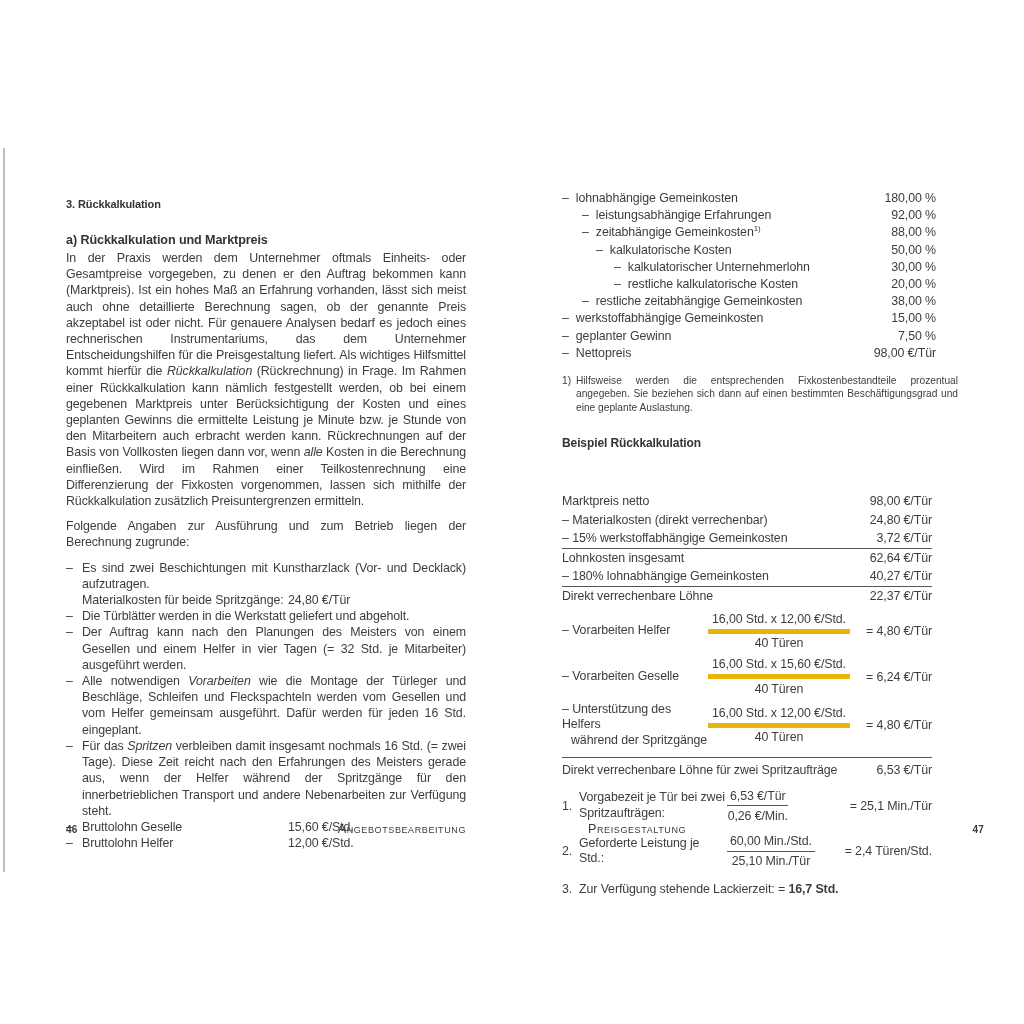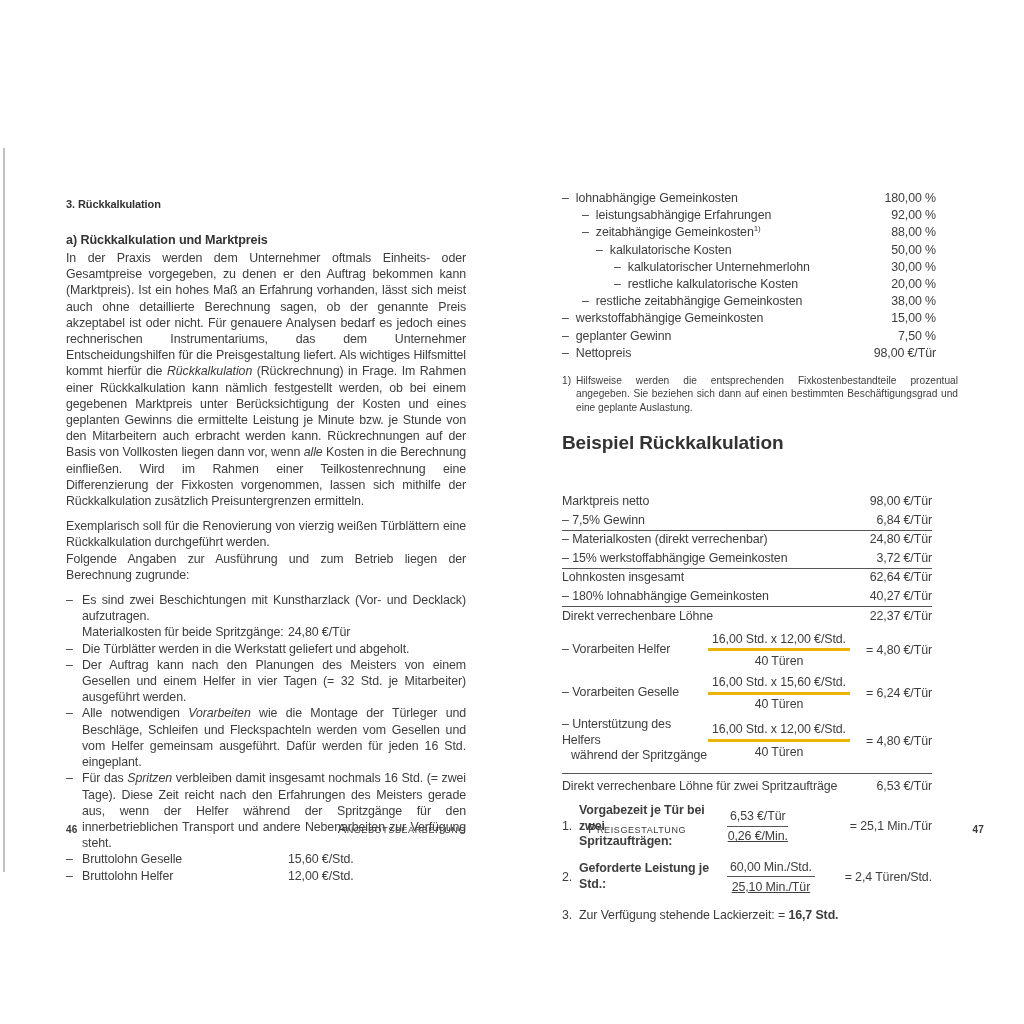--- a/index.html
+++ b/index.html
@@ -30,66 +30,65 @@
   .orow .marker{flex:none;margin-right:7px;}
   .orow.lvl1{padding-left:20px;}
   .orow.lvl2{padding-left:34px;}
   .orow.lvl3{padding-left:52px;}
   .orow .oval{margin-left:auto;padding-right:22px;white-space:nowrap;}
   sup{font-size:8px;line-height:0;vertical-align:super;}
   
   .footnote{display:flex;margin-top:12px;font-size:10.2px;line-height:13.4px;letter-spacing:0;width:396px;text-align:justify;}
   .footnote .fnnum{flex:none;width:14px;}
   
-  .extitle{font-weight:bold;font-size:19px;margin:21px 0 13px 0;color:#333;}
+  .extitle{font-weight:bold;font-size:12px;margin:21px 0 13px 0;color:#333;}
   
   .calc{width:370px;margin-top:41px;}
   .crow{display:flex;align-items:baseline;padding:1.5px 0;line-height:15.6px;}
   .crow .clabel{flex:1;}
   .crow .cval{margin-left:auto;white-space:nowrap;}
   .crow.rule-below{border-bottom:1px solid #555;}
   
   .fractions{width:370px;margin-top:4px;}
   .frow{display:flex;align-items:center;margin-top:5px;}
   .flabel{width:146px;flex:none;line-height:15.5px;}
   .frac{flex:none;text-align:center;}
-  .frac .num{display:inline-block;border-bottom:3px solid #eab308;padding:0 4px 1.5px 4px;white-space:nowrap;}
+  .frac .num{display:inline-block;border-bottom:5px solid #eab308;padding:0 4px 1.5px 4px;white-space:nowrap;}
   .frac .den{padding-top:1.5px;white-space:nowrap;}
   .fres{margin-left:auto;white-space:nowrap;padding-left:6px;}
   .total-row{display:flex;width:370px;margin-top:9px;border-top:1px solid #555;padding-top:4px;}
   .total-row .cval{margin-left:auto;white-space:nowrap;}
   
   .steps{width:370px;margin-top:4px;}
   .srow{display:flex;align-items:center;margin-top:9px;}
   .sno{width:17px;flex:none;}
-  .slabel{width:148px;flex:none;line-height:15.5px;font-weight:bold;}
+  .slabel{width:148px;flex:none;line-height:15.5px;}
   .sfrac{flex:none;text-align:center;}
   .sfrac .num{display:inline-block;border-bottom:1px solid #555;padding:0 3px 1.5px 3px;white-space:nowrap;}
-  .sfrac .den{padding-top:1.5px;white-space:nowrap;text-decoration:underline;}
+  .sfrac .den{padding-top:1.5px;white-space:nowrap;}
   .sres{margin-left:auto;white-space:nowrap;padding-left:8px;}
   .step3{display:flex;margin-top:12px;}
   
   .footer{position:absolute;top:822px;display:flex;align-items:baseline;font-size:12.6px;letter-spacing:0.2px;color:#3a3a3a;}
   .footer-left{left:66px;width:400px;}
   .footer-right{left:588px;width:396px;}
   .pgnum{font-weight:bold;font-size:10px;}
   .runhead{font-variant:small-caps;letter-spacing:0.6px;}
   .footer .right{margin-left:auto;}
 </style>
 </head>
 <body>
 
 <div class="canvas">
   <div class="scan-edge"></div>
 
   <div class="page page-left">
     <h1 class="sec">3. Rückkalkulation</h1>
     <h2 class="subsec">a) Rückkalkulation und Marktpreis</h2>
     <p class="body gap-after"><span>In der Praxis werden dem Unternehmer oftmals Einheits- oder Gesamtpreise vorgegeben, zu denen er den Auftrag bekommen kann (Marktpreis). Ist ein hohes Maß an Erfahrung vorhanden, lässt sich meist auch ohne detaillierte Berechnung sagen, ob der genannte Preis akzeptabel ist oder nicht. Für genauere Analysen bedarf es jedoch eines rechnerischen Instrumentariums, das dem Unternehmer Entscheidungshilfen für die Preisgestaltung liefert. Als wichtiges Hilfsmittel kommt hierfür die </span><span class="it">Rückkalkulation</span><span> (Rückrechnung) in Frage. Im Rahmen einer Rückkalkulation kann nämlich festgestellt werden, ob bei einem gegebenen Marktpreis unter Berücksichtigung der Kosten und eines geplanten Gewinns die ermittelte Leistung je Minute bzw. je Stunde von den Mitarbeitern auch erbracht werden kann. Rückrechnungen auf der Basis von Vollkosten liegen dann vor, wenn </span><span class="it">alle</span><span> Kosten in die Berechnung einfließen. Wird im Rahmen einer Teilkostenrechnung eine Differenzierung der Fixkosten vorgenommen, lassen sich mithilfe der Rückkalkulation zusätzlich Preisuntergrenzen ermitteln.</span></p>
-    <p class="body">Exemplarisch soll für die Renovierung von vierzig weißen Türblättern eine Rückkalkulation durchgeführt werden.</p>
     <p class="body">Folgende Angaben zur Ausführung und zum Betrieb liegen der Berechnung zugrunde:</p>
 
     <div class="bullets">
       <div class="bullet">
         <span class="marker">–</span>
         <div class="btext">
           <span><span>Es sind zwei Beschichtungen mit Kunstharzlack (Vor- und Decklack) aufzutragen.</span></span>
           <div class="kv">
             <span class="kvlabel">Materialkosten für beide Spritzgänge:</span>
             <span>24,80 €/Tür</span>
@@ -183,24 +182,20 @@
       <span class="fnnum">1)</span>
       <span>Hilfsweise werden die entsprechenden Fixkostenbestandteile prozentual angegeben. Sie beziehen sich dann auf einen bestimmten Beschäftigungsgrad und eine geplante Auslastung.</span>
     </div>
 
     <div class="extitle">Beispiel Rückkalkulation</div>
 
     <div class="calc">
       <div class="crow">
           <span class="clabel">Marktpreis netto</span>
           <span class="cval">98,00 €/Tür</span>
-        </div>
-      <div class="crow rule-below">
-          <span class="clabel">– 7,5% Gewinn</span>
-          <span class="cval">6,84 €/Tür</span>
         </div>
       <div class="crow">
           <span class="clabel">– Materialkosten (direkt verrechenbar)</span>
           <span class="cval">24,80 €/Tür</span>
         </div>
       <div class="crow rule-below">
           <span class="clabel">– 15% werkstoffabhängige Gemeinkosten</span>
           <span class="cval">3,72 €/Tür</span>
         </div>
       <div class="crow">

